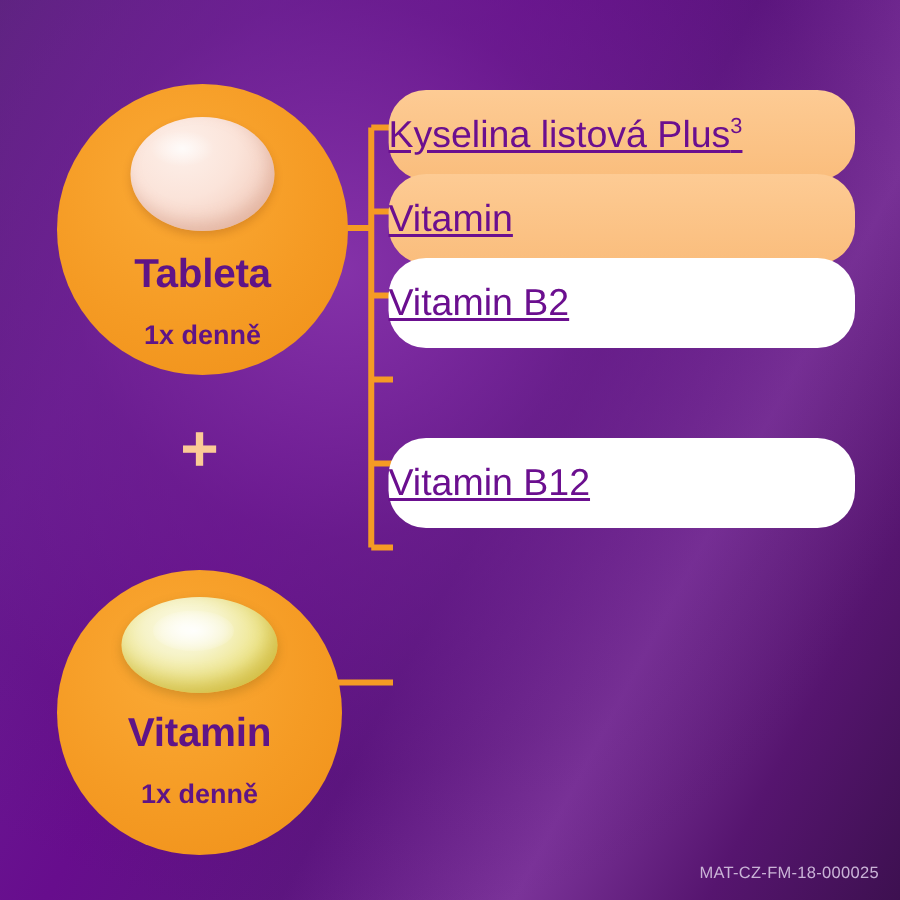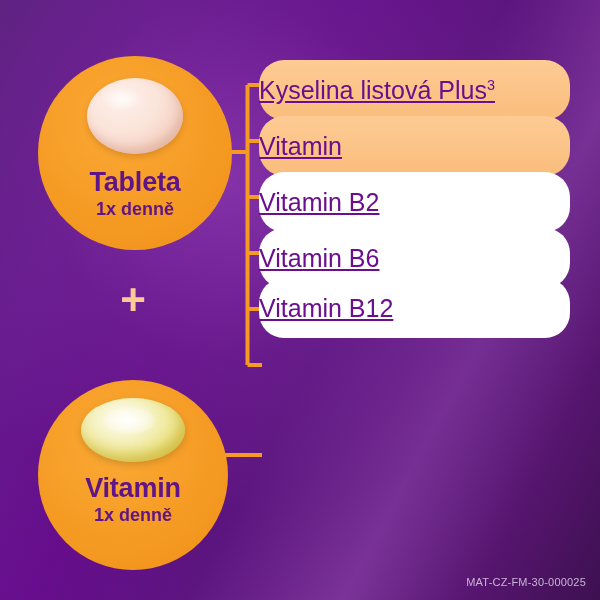--- a/index.html
+++ b/index.html
@@ -104,21 +104,21 @@
     font-weight: bold;
     font-size: 27px;
     line-height: 1.05;
     letter-spacing: -0.2px;
   }
   .circle-sub {
     color: #5f1487;
     font-weight: bold;
     font-size: 18px;
     line-height: 1.25;
-    margin-top: 2px;
+    margin-top: 16px;
   }
 
   
   .plus-sign {
     position: absolute;
     left: 117px;
     top: 285px;
     width: 32px;
     height: 32px;
     color: #fbcb96;
@@ -221,23 +221,20 @@
 
   <div class="pill pill-orange" style="top:60px">
     <span class="pill-label"><span>Kyselina listová Plus</span><sup>3</sup></span>
   </div>
   <div class="pill pill-orange" style="top:116px">
     <span class="pill-label">Vitamin</span>
   </div>
   <div class="pill pill-white" style="top:172px">
     <span class="pill-label">Vitamin B2</span>
   </div>
-  <div class="pill pill-white" style="top:228px">
-    <span class="pill-label">Vitamin B6</span>
-  </div>
-  <div class="pill pill-white" style="top:278px">
+  <div class="pill pill-white" style="top:292px">
     <span class="pill-label">Vitamin B12</span>
   </div>
 
 
-  <div class="footer-code">MAT-CZ-FM-30-000025</div>
+  <div class="footer-code">MAT-CZ-FM-18-000025</div>
 
 </div>
 
 </body></html>

